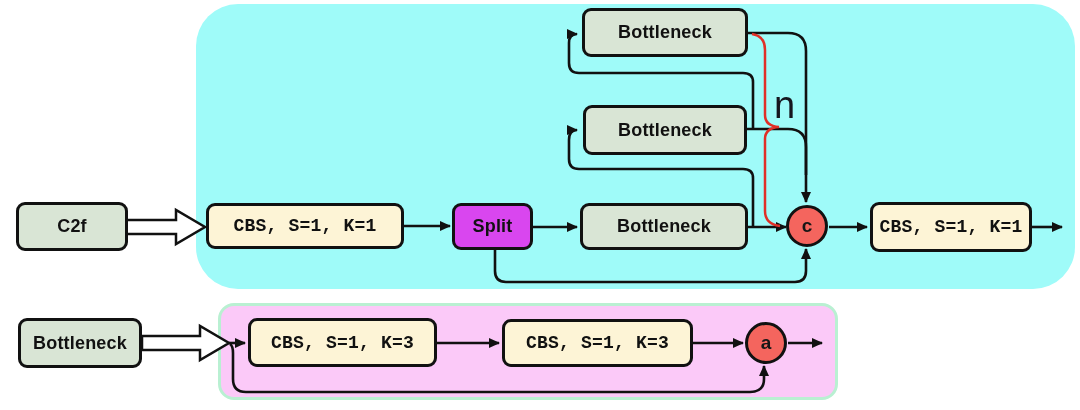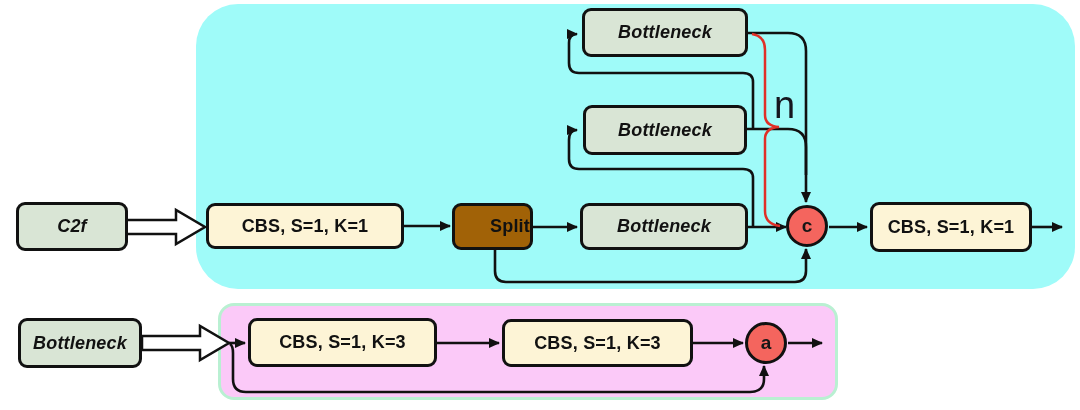--- a/index.html
+++ b/index.html
@@ -10,23 +10,23 @@
   .panel{position:absolute;}
   #cyan-panel{left:196px;top:4px;width:879px;height:285px;border-radius:42px;background:#9ffbf9;}
   #magenta-panel{left:218px;top:303px;width:620px;height:97px;border-radius:16px;background:#fbc9f8;border:3px solid #b9f0d2;box-sizing:border-box;}
   #connector-layer{position:absolute;left:0;top:0;z-index:3;}
   .nbox{
     position:absolute;z-index:4;box-sizing:border-box;
     border:3px solid #111;border-radius:9px;
     display:flex;align-items:center;justify-content:center;
     font-weight:700;font-size:18px;letter-spacing:.2px;color:#111;
   }
-  .sage{background:#d9e5d5;font-style:italic;}
-  .cream{background:#fdf4d6;}
-  .pink{background:#a16207;justify-content:flex-end;}
+  .sage{background:#d9e5d5;}
+  .cream{background:#fdf4d6;font-family:Liberation Mono, monospace;}
+  .pink{background:#d946ef;}
   .node-circle{
     position:absolute;z-index:5;box-sizing:border-box;width:42px;height:42px;
     border:3px solid #111;border-radius:50%;background:#f4655e;
     display:flex;align-items:center;justify-content:center;
     font-weight:700;font-size:19px;color:#161616;
   }
   #repeat-label{
     position:absolute;z-index:5;left:774px;top:86px;
     font-size:38px;line-height:1.0;font-weight:400;color:#16161f;
   }

